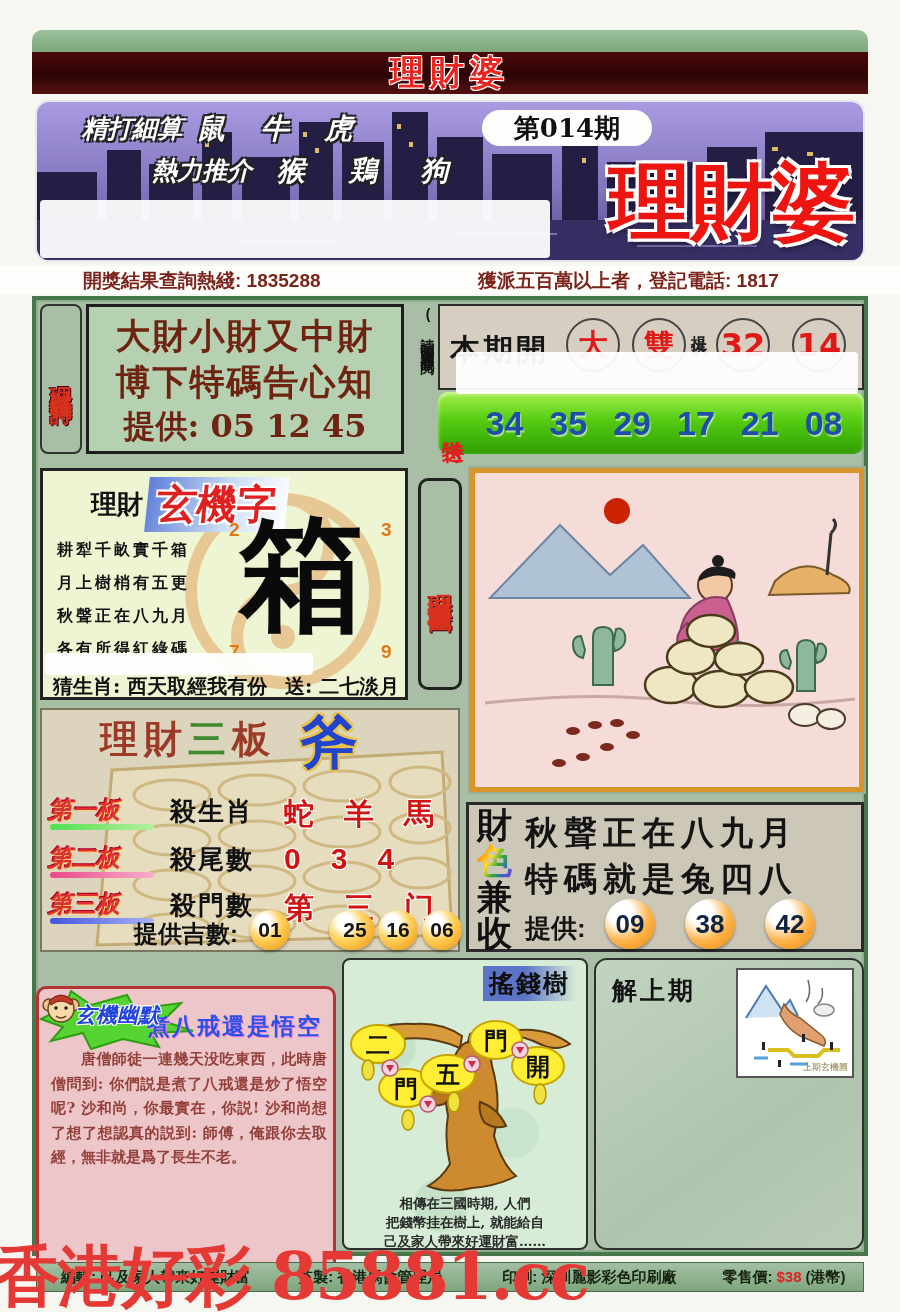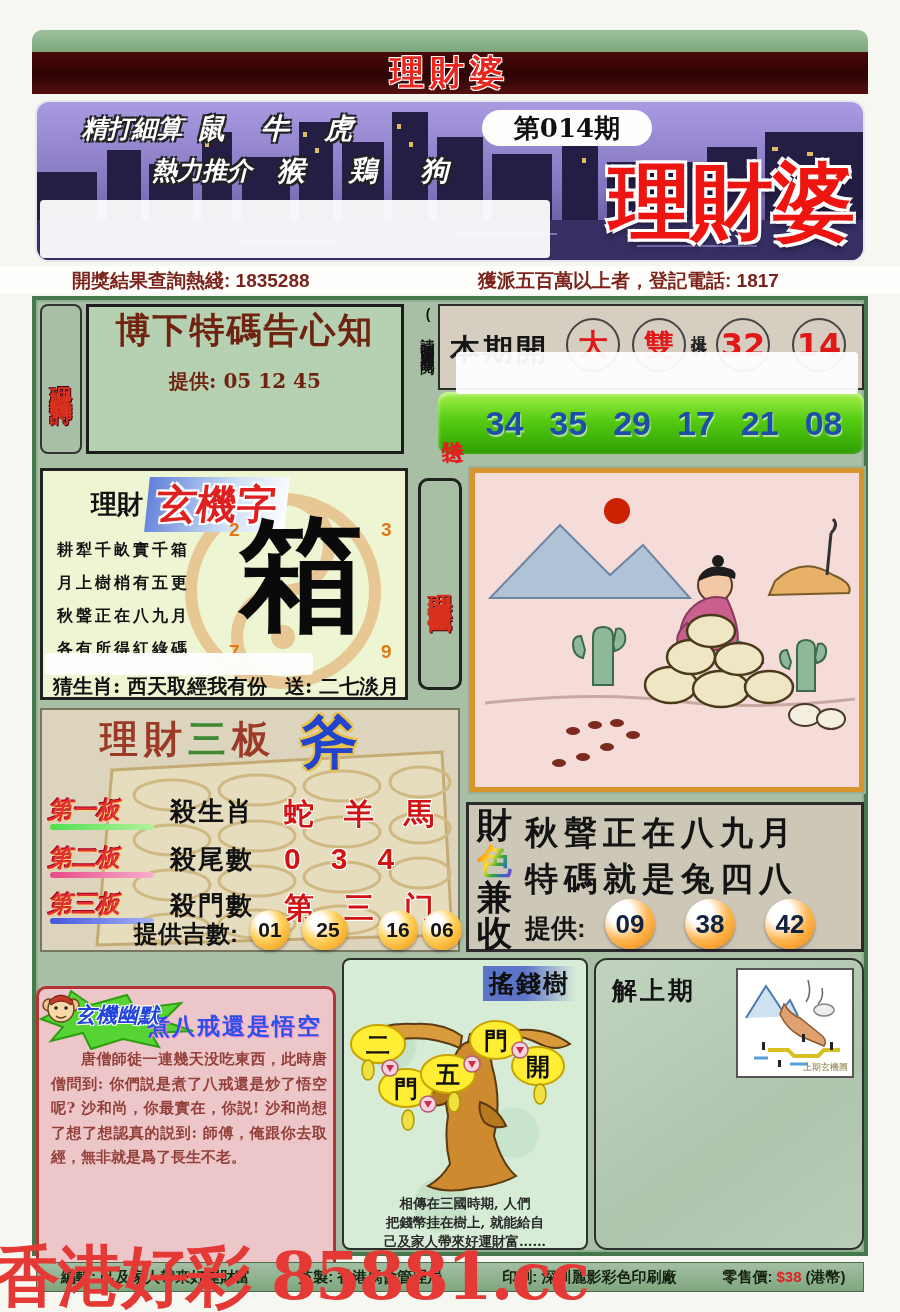--- a/index.html
+++ b/index.html
@@ -40,21 +40,21 @@
   .vlabel{writing-mode:vertical-rl;text-orientation:upright;letter-spacing:4px;line-height:1;}
 
   
   .poem-side{left:40px;top:304px;width:42px;height:150px;border:2px solid #333;border-radius:8px;
      display:flex;align-items:center;justify-content:center;background:#a9bfa5;}
   .poem-side .vlabel{font-size:22px;font-weight:bold;color:#d8321e;
      text-shadow:1px 1px 0 #401, -1px -1px 0 #401;}
   .poem-panel{left:86px;top:304px;width:318px;height:150px;background:#b6d0b2;border:3px solid #1d1d1d;
      color:#6e2410;text-align:center;}
   .poem-panel .l{font-size:35px;font-weight:bold;letter-spacing:2px;line-height:46px;}
-  .poem-panel .p{font-size:20px;font-weight:bold;margin-top:15px;}
+  .poem-panel .p{font-size:32px;font-weight:bold;margin-top:0;}
   .scratch{left:409px;top:306px;width:26px;height:148px;font-size:14px;color:#111;font-weight:bold;}
 
   
   .issue-panel{left:438px;top:304px;width:426px;height:86px;background:#d6cec1;border:2px solid #2c2c2c;}
   .issue-label{left:10px;top:24px;font-size:30px;font-weight:bold;color:#151515;letter-spacing:3px;}
   .circ{position:absolute;top:12px;width:50px;height:50px;border:2px solid #444;border-radius:50%;
      display:flex;align-items:center;justify-content:center;font-weight:bold;color:#e01818;background:transparent;}
   .circ.cn{font-size:30px;}
   .circ.num{font-size:32px;font-family:"DejaVu Sans",sans-serif;}
   .tiny-provide{left:250px;top:16px;font-size:16px;font-weight:bold;color:#222;width:18px;line-height:1.1;}
@@ -218,30 +218,31 @@
     <div class="abs banner-txt" style="left:45px;top:10px;font-size:25px;">精打細算</div>
     <div class="abs banner-txt" style="left:160px;top:8px;font-size:28px;letter-spacing:14px;">鼠 牛 虎</div>
     <div class="abs banner-txt" style="left:115px;top:52px;font-size:25px;">熱力推介</div>
     <div class="abs banner-txt" style="left:240px;top:50px;font-size:28px;letter-spacing:18px;">猴 鶏 狗</div>
     <div class="abs issue-pill serif">第014期</div>
     <div class="abs brand">理財婆</div>
     <div class="abs censor" style="left:3px;top:98px;width:510px;height:58px;"></div>
   </div>
 
   <div class="abs phone-row">
-    <span style="left:72px;">開獎結果查詢熱綫:  1835288</span>
+    <span style="left:83px;">開獎結果查詢熱綫:  1835288</span>
     <span style="left:478px;">獲派五百萬以上者，登記電話:  1817</span>
   </div>
 
   <div class="abs main-frame"></div>
 
   <div class="abs poem-side panel">
     <div class="vlabel">理財特碼詩</div>
   </div>
   <div class="abs poem-panel panel serif">
+    <div class="l" style="margin-top:6px;">大財小財又中財</div>
     <div class="l">博下特碼告心知</div>
     <div class="p">提供: 05 12 45</div>
   </div>
   <div class="abs scratch vlabel">(請刮開塗層觀閲)</div>
 
   <div class="abs issue-panel panel">
     <div class="abs issue-label serif">本期開</div>
     <div class="circ cn" style="left:126px;">大</div>
     <div class="circ cn" style="left:192px;">雙</div>
     <div class="abs tiny-provide vlabel">提供</div>
@@ -393,21 +394,21 @@
       <span class="bbar" style="top:30px;background:linear-gradient(90deg,#4455e0,#a8b4f5);"></span>
       <span class="bcat">殺門數</span>
       <span class="bvals">
         <span>第</span>
         <span>三</span>
         <span>门</span>
       </span>
     </div>
     <div class="abs lucky-label" style="top:208px;">提供吉數:</div>
     <div class="ball" style="left:208px;top:200px;">01</div>
-    <div class="ball" style="left:260px;top:200px;padding-left:6px;">25</div>
+    <div class="ball" style="left:287px;top:200px;padding-left:6px;">25</div>
     <div class="ball" style="left:336px;top:200px;">16</div>
     <div class="ball" style="left:380px;top:200px;">06</div>
   </div>
 
   <div class="abs wealth-panel panel">
     <div class="abs wside serif">
       <span>財</span>
       <span class="rainbow">色</span>
       <span>兼</span>
       <span>收</span>

